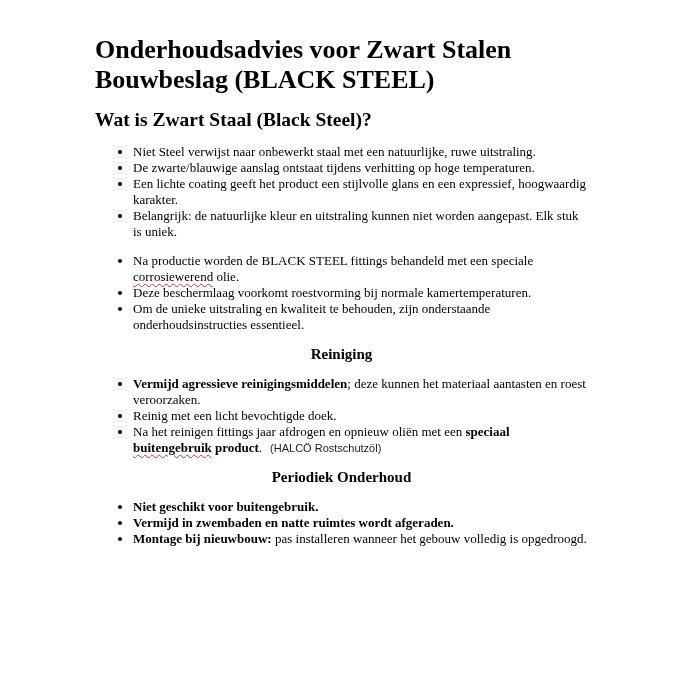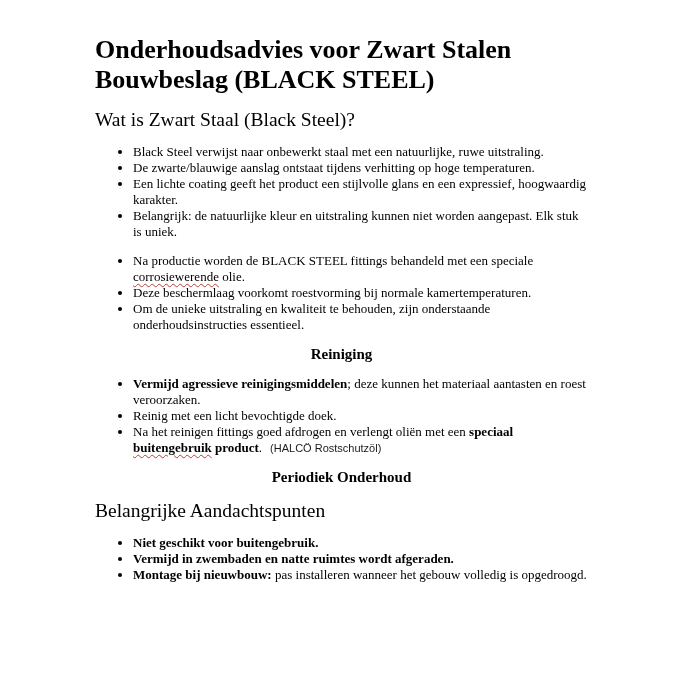--- a/index.html
+++ b/index.html
@@ -6,21 +6,21 @@
   body {
     width: 700px; height: 700px;
     background: #ffffff;
     color: #000000;
     font-family: "Liberation Serif", "DejaVu Serif", serif;
     font-size: 13px;
     overflow: hidden;
   }
   .page { padding: 18px 112px 0 95px; width: 493px; box-sizing: content-box; }
   h1 { font-size: 26px; line-height: 30px; margin: 17px 0 0 0; font-weight: bold; }
-  h2 { font-size: 19.5px; line-height: 22px; margin: 14px 0 0 0; font-weight: normal; }
+  h2 { font-size: 19.5px; line-height: 22px; margin: 14px 0 0 0; font-weight: bold; }
   h3 { font-size: 15px; line-height: 18px; margin: 12px 0 0 0; font-weight: bold; text-align: center; }
   ul { margin: 13px 0 0 0; padding: 0 0 0 38px; list-style: disc outside; }
   li { line-height: 16px; }
   .b { font-weight: bold; }
   .sq {
     text-decoration-line: underline;
     text-decoration-style: wavy;
     text-decoration-color: #b0413a;
     text-decoration-thickness: 1px;
     text-underline-offset: 2px;
@@ -34,41 +34,40 @@
 </style>
 </head>
 <body>
 
 <div class="page">
 
   <h1>Onderhoudsadvies voor Zwart Stalen Bouwbeslag (BLACK STEEL)</h1>
 
   <h2>Wat is Zwart Staal (Black Steel)?</h2>
   <ul>
-    <li>Black Steel verwijst naar onbewerkt staal met een natuurlijke, ruwe uitstraling.</li>
+    <li>Niet Steel verwijst naar onbewerkt staal met een natuurlijke, ruwe uitstraling.</li>
     <li>De zwarte/blauwige aanslag ontstaat tijdens verhitting op hoge temperaturen.</li>
     <li>Een lichte coating geeft het product een stijlvolle glans en een expressief, hoogwaardig karakter.</li>
     <li>Belangrijk: de natuurlijke kleur en uitstraling kunnen niet worden aangepast. Elk stuk is uniek.</li>
   </ul>
 
   <ul>
-    <li><span>Na productie worden de BLACK STEEL fittings behandeld met een speciale </span><span class="sq">corrosiewerende</span><span> olie.</span></li>
+    <li><span>Na productie worden de BLACK STEEL fittings behandeld met een speciale </span><span class="sq">corrosiewerend</span><span> olie.</span></li>
     <li>Deze beschermlaag voorkomt roestvorming bij normale kamertemperaturen.</li>
     <li>Om de unieke uitstraling en kwaliteit te behouden, zijn onderstaande onderhoudsinstructies essentieel.</li>
   </ul>
 
   <h3>Reiniging</h3>
   <ul>
     <li><span class="b">Vermijd agressieve reinigingsmiddelen</span><span>; deze kunnen het materiaal aantasten en roest veroorzaken.</span></li>
     <li>Reinig met een licht bevochtigde doek.</li>
-    <li><span>Na het reinigen fittings goed afdrogen en verlengt oliën met een </span><span class="b">speciaal </span><span class="b sq">buitengebruik</span><span class="b"> product</span><span>.</span><span class="note">(HALCÖ Rostschutzöl)</span></li>
+    <li><span>Na het reinigen fittings jaar afdrogen en opnieuw oliën met een </span><span class="b">speciaal </span><span class="b sq">buitengebruik</span><span class="b"> product</span><span>.</span><span class="note">(HALCÖ Rostschutzöl)</span></li>
   </ul>
 
   <h3>Periodiek Onderhoud</h3>
 
-  <h2>Belangrijke Aandachtspunten</h2>
   <ul>
     <li class="b">Niet geschikt voor buitengebruik.</li>
     <li class="b">Vermijd in zwembaden en natte ruimtes wordt afgeraden.</li>
     <li><span class="b">Montage bij nieuwbouw:</span><span> pas installeren wanneer het gebouw volledig is opgedroogd.</span></li>
   </ul>
 
 </div>
 
 </body></html>

